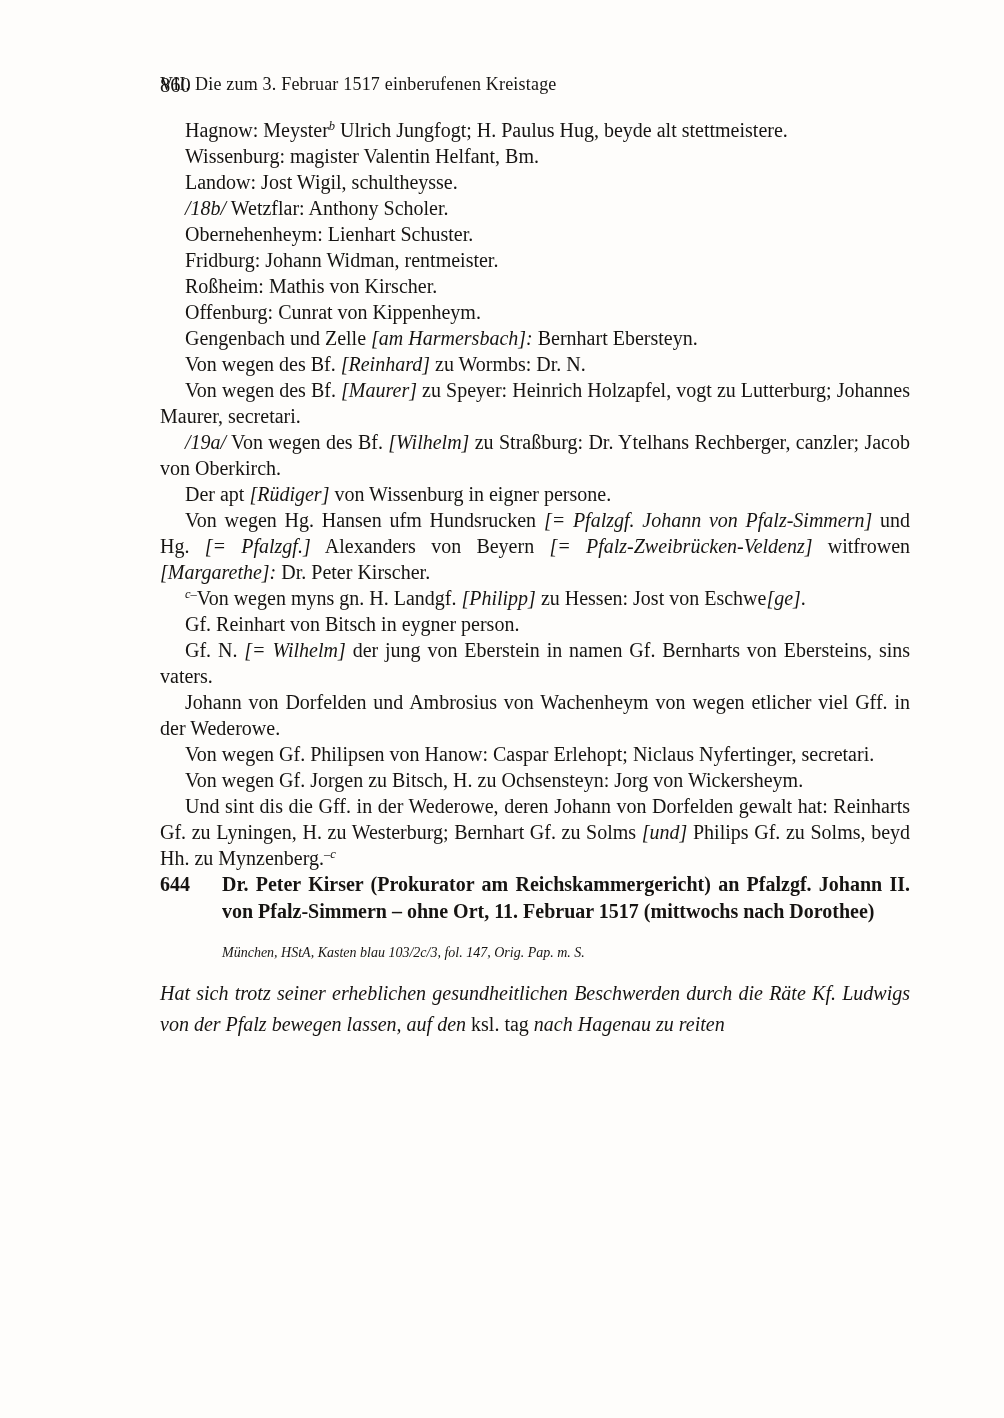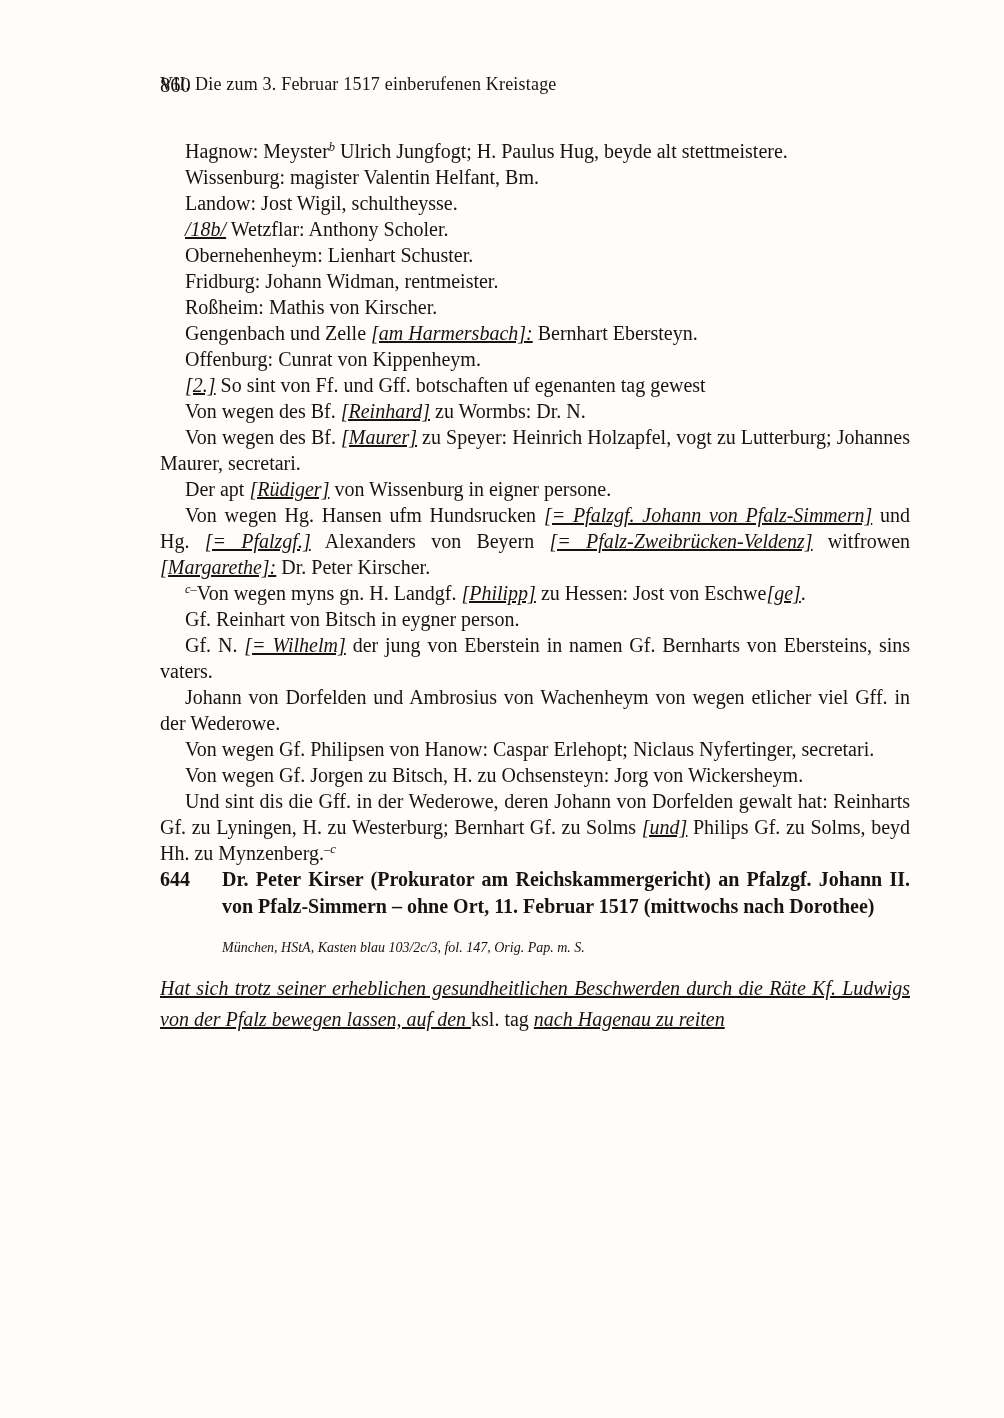--- a/index.html
+++ b/index.html
@@ -30,30 +30,30 @@
     font-size: 20.5px;
   }
   .header-title {
     display: block;
     text-align: left;
     font-size: 18px;
     letter-spacing: 0.2px;
   }
   
   .body-text {
-    margin-top: 36px;
+    margin-top: 15px;
     font-size: 20px;
     line-height: 26px;
     text-align: justify;
   }
   .para {
     margin: 0;
     text-indent: 25px;
   }
-  .it { font-style: italic; text-decoration: underline; }
+  .it { font-style: italic; }
   .rm { font-style: normal; }
   sup.sup {
     font-size: 12.5px;
     font-style: italic;
     line-height: 0;
     vertical-align: baseline;
     position: relative;
     top: -7px;
   }
   
@@ -115,25 +115,25 @@
   </header>
 
   <main class="body-text" id="body-text">
       <p class="para"><span>Hagnow: Meyster</span><sup class="sup">b</sup><span> Ulrich Jungfogt; H. Paulus Hug, beyde alt stettmeistere.</span></p>
       <p class="para"><span>Wissenburg: magister Valentin Helfant, Bm.</span></p>
       <p class="para"><span>Landow: Jost Wigil, schultheysse.</span></p>
       <p class="para"><span class="it">/18b/</span><span> Wetzflar: Anthony Scholer.</span></p>
       <p class="para"><span>Obernehenheym: Lienhart Schuster.</span></p>
       <p class="para"><span>Fridburg: Johann Widman, rentmeister.</span></p>
       <p class="para"><span>Roßheim: Mathis von Kirscher.</span></p>
+      <p class="para"><span>Offenburg: Cunrat von Kippenheym.</span></p>
       <p class="para"><span>Gengenbach und Zelle </span><span class="it">[am Harmersbach]:</span><span> Bernhart Ebersteyn.</span></p>
-      <p class="para"><span>Offenburg: Cunrat von Kippenheym.</span></p>
-      <p class="para"><span class="it">[2.]</span><span> So sint von Ff. und Gff. botschaften uf egenanten tag gewest</span></p>
       <p class="para"><span>Von wegen des Bf. </span><span class="it">[Reinhard]</span><span> zu Wormbs: Dr. N.</span></p>
       <p class="para"><span>Von wegen des Bf. </span><span class="it">[Maurer]</span><span> zu Speyer: Heinrich Holzapfel, vogt zu Lutterburg; Johannes Maurer, secretari.</span></p>
+      <p class="para"><span class="it">/19a/</span><span> Von wegen des Bf. </span><span class="it">[Wilhelm]</span><span> zu Straßburg: Dr. Ytelhans Rechberger, canzler; Jacob von Oberkirch.</span></p>
       <p class="para"><span>Der apt </span><span class="it">[Rüdiger]</span><span> von Wissenburg in eigner persone.</span></p>
       <p class="para"><span>Von wegen Hg. Hansen ufm Hundsrucken </span><span class="it">[= Pfalzgf. Johann von Pfalz-Simmern]</span><span> und Hg. </span><span class="it">[= Pfalzgf.]</span><span> Alexanders von Beyern </span><span class="it">[= Pfalz-Zweibrücken-Veldenz]</span><span> witfrowen </span><span class="it">[Margarethe]:</span><span> Dr. Peter Kirscher.</span></p>
       <p class="para"><sup class="sup">c–</sup><span>Von wegen myns gn. H. Landgf. </span><span class="it">[Philipp]</span><span> zu Hessen: Jost von Eschwe</span><span class="it">[ge]</span><span>.</span></p>
       <p class="para"><span>Gf. Reinhart von Bitsch in eygner person.</span></p>
       <p class="para"><span>Gf. N. </span><span class="it">[= Wilhelm]</span><span> der jung von Eberstein in namen Gf. Bernharts von Ebersteins, sins vaters.</span></p>
       <p class="para"><span>Johann von Dorfelden und Ambrosius von Wachenheym von wegen etlicher viel Gff. in der Wederowe.</span></p>
       <p class="para"><span>Von wegen Gf. Philipsen von Hanow: Caspar Erlehopt; Niclaus Nyfertinger, secretari.</span></p>
       <p class="para"><span>Von wegen Gf. Jorgen zu Bitsch, H. zu Ochsensteyn: Jorg von Wickersheym.</span></p>
       <p class="para"><span>Und sint dis die Gff. in der Wederowe, deren Johann von Dorfelden gewalt hat: Reinharts Gf. zu Lyningen, H. zu Westerburg; Bernhart Gf. zu Solms </span><span class="it">[und]</span><span> Philips Gf. zu Solms, beyd Hh. zu Mynzenberg.</span><sup class="sup">–c</sup></p>
     </main>

